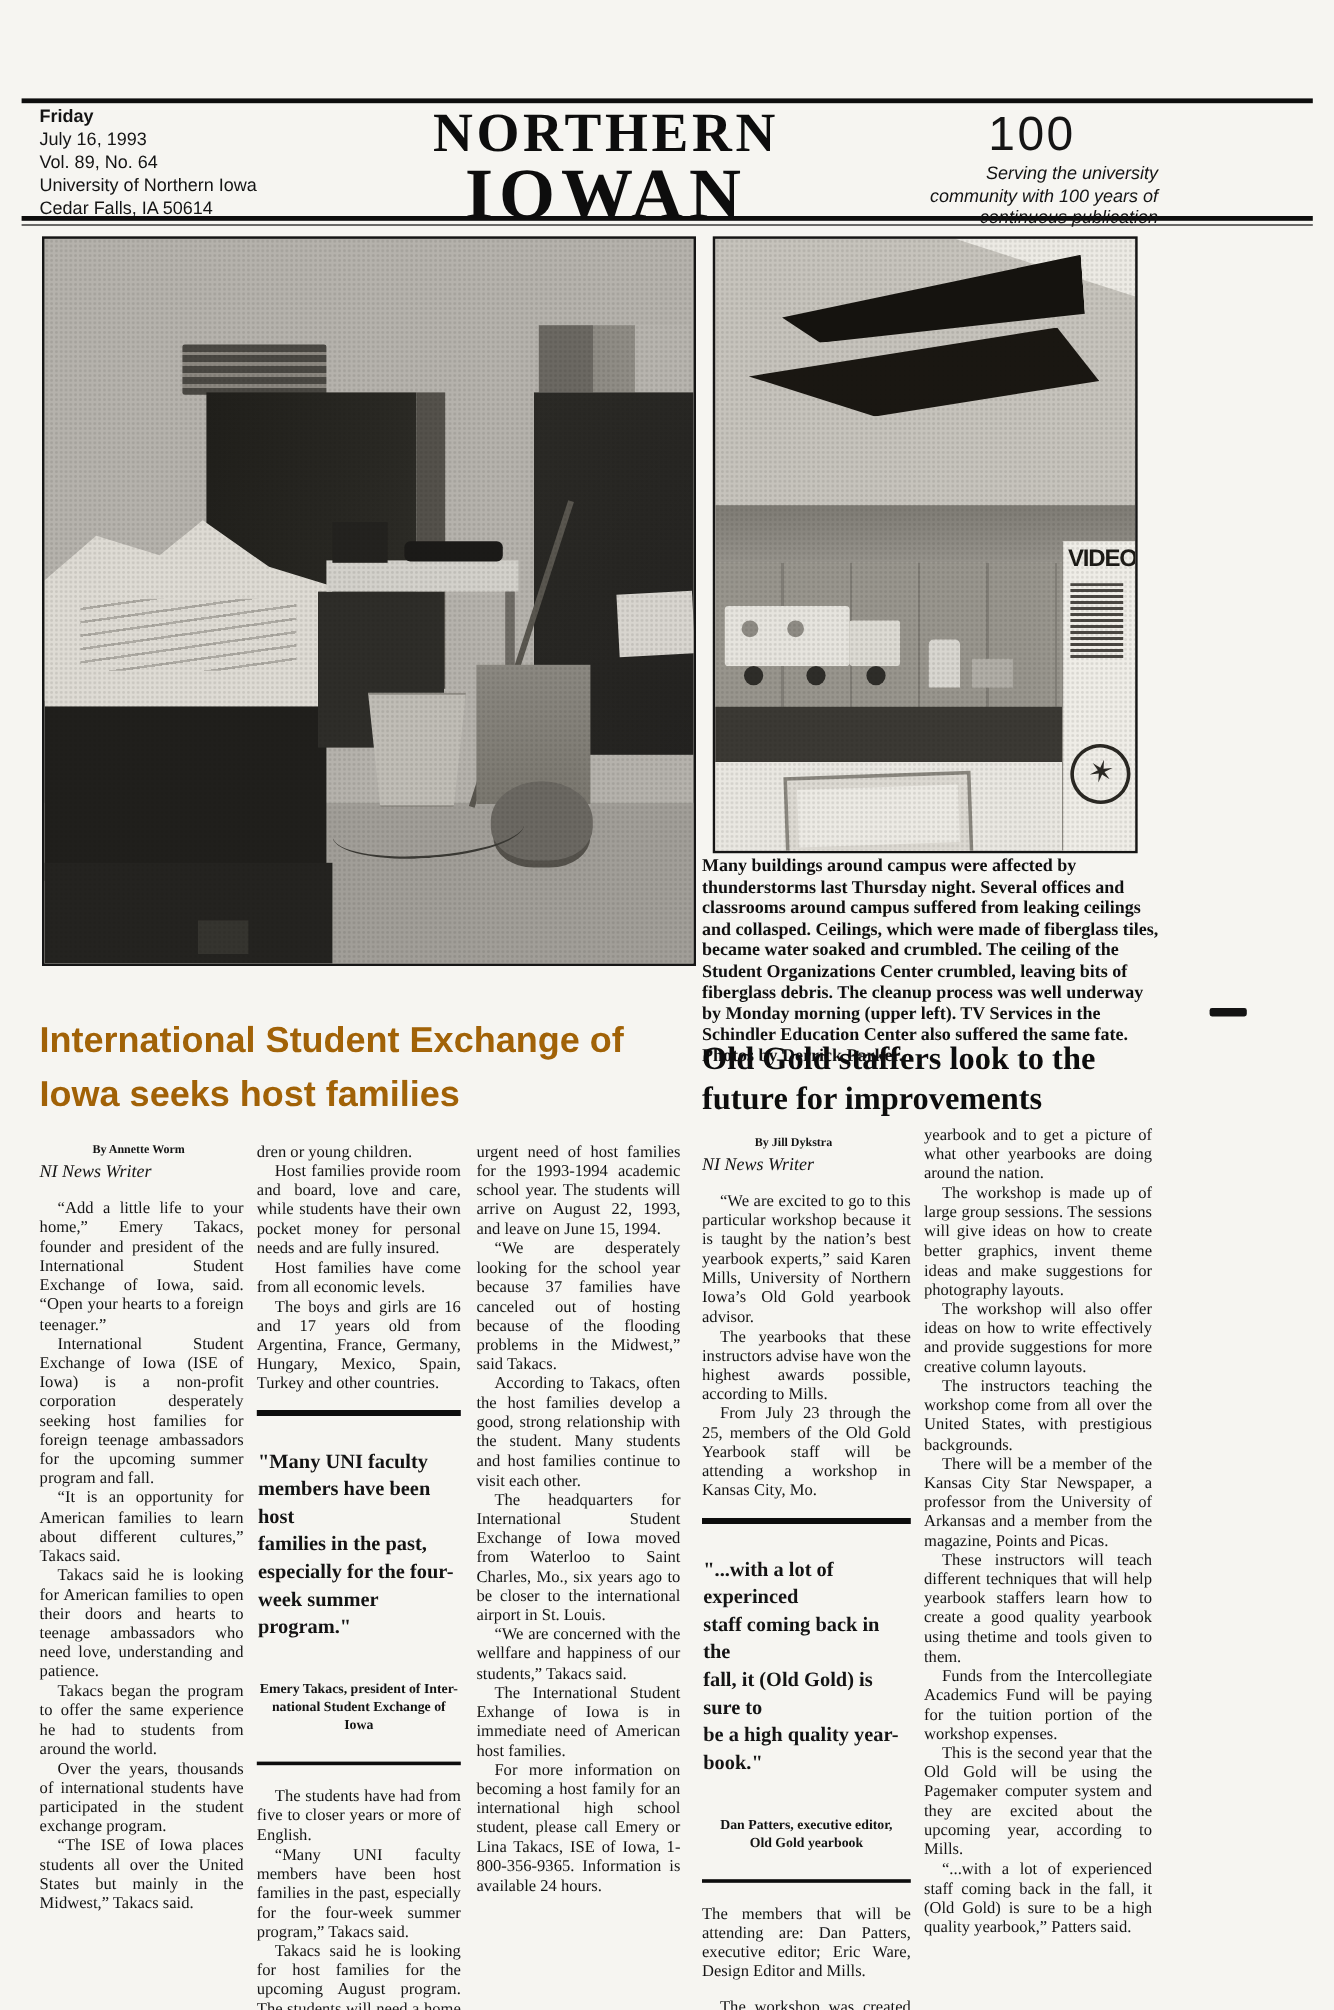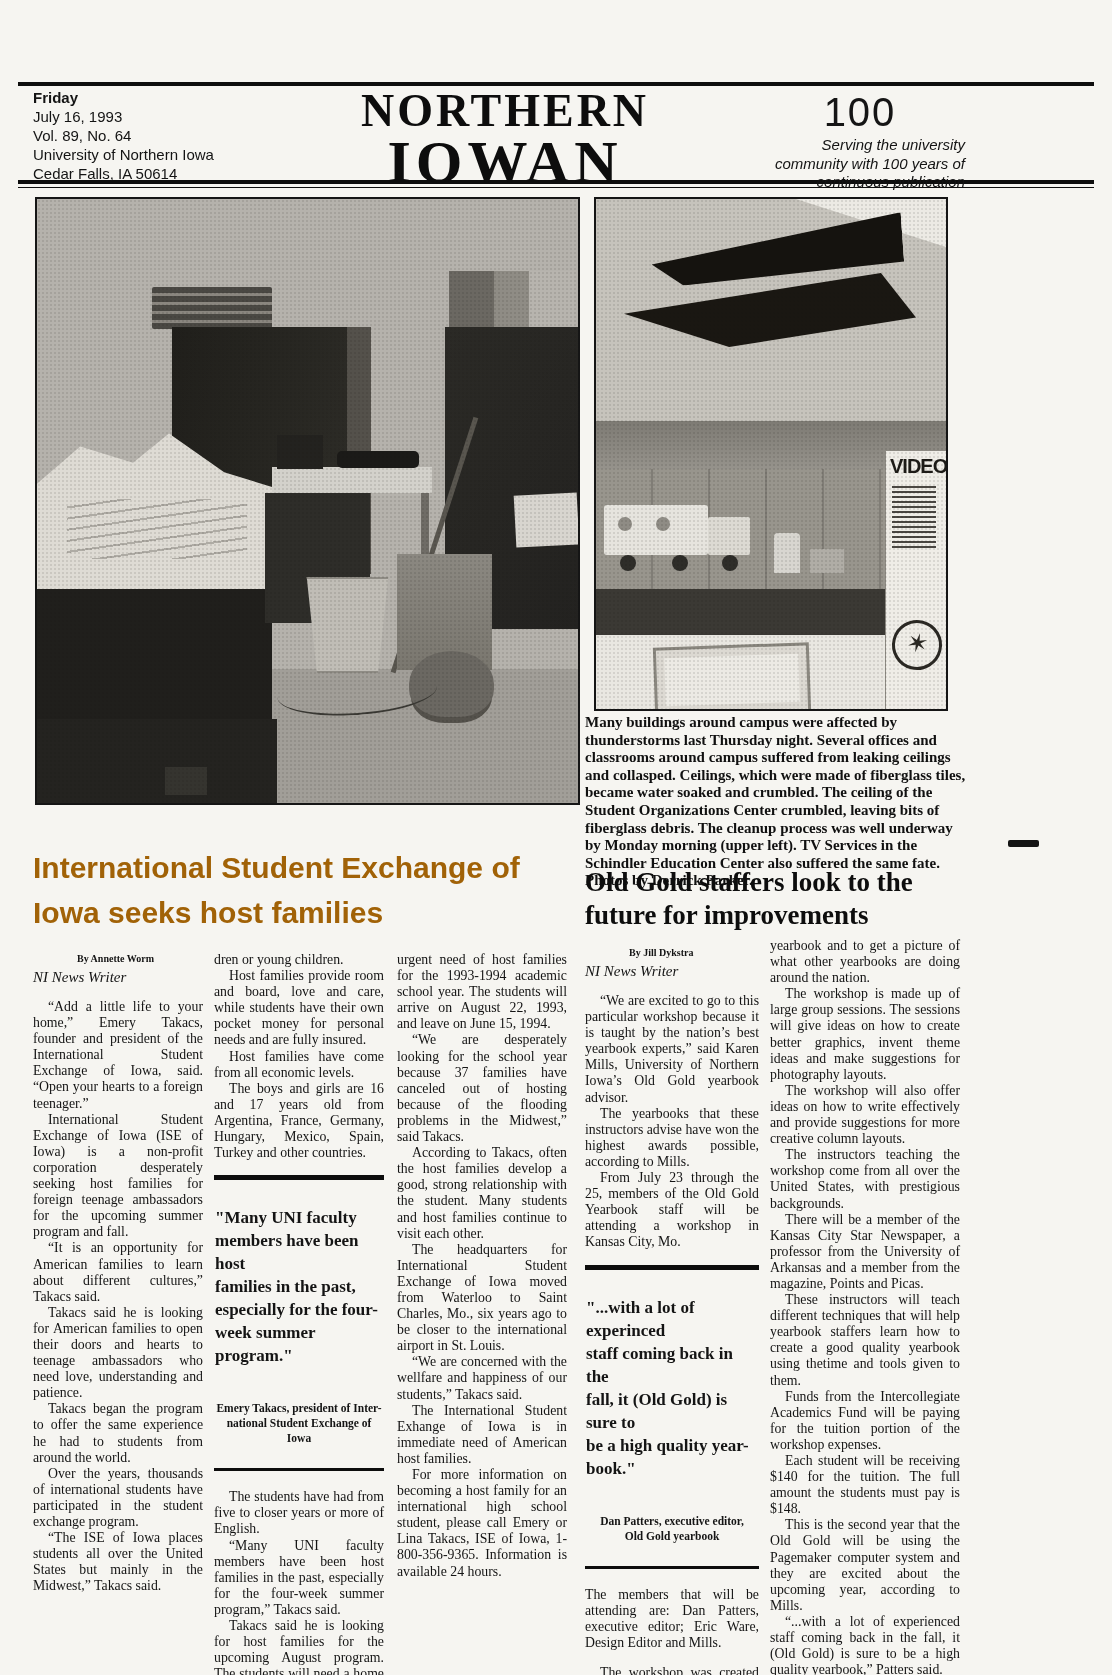--- a/index.html
+++ b/index.html
@@ -203,18 +203,17 @@
   </div>
 
   <div class="col" style="left:770px;top:938px;width:190px;">
     <p class="ni">yearbook and to get a picture of what other yearbooks are doing around the nation.</p>
     <p>The workshop is made up of large group sessions.  The sessions will give ideas on how to create better graphics, invent theme ideas and make suggestions for photography layouts.</p>
     <p>The workshop will also offer ideas on how to write effectively and provide suggestions for more creative column layouts.</p>
     <p>The instructors teaching the workshop come from all over the United States, with prestigious backgrounds.</p>
     <p>There will be a member of the Kansas City Star Newspaper, a professor from the University of Arkansas and a member from the magazine, Points and Picas.</p>
     <p>These instructors will teach different techniques that will help yearbook staffers learn how to create a good quality yearbook using thetime and tools given to them.</p>
     <p>Funds from the Intercollegiate Academics Fund will be paying for the tuition portion of the workshop expenses.</p>
-    <p>Each student will be receiving $140 for the tuition. The full amount the students must pay is $148.</p>
     <p>This is the second year that the Old Gold will be using the Pagemaker computer system and they are excited about the upcoming year, according to Mills.</p>
     <p>“...with a lot of experienced staff coming back in the fall, it (Old Gold) is sure to be a high quality yearbook,” Patters said.</p>
   </div>
 
 </div>
 
 </body></html>

